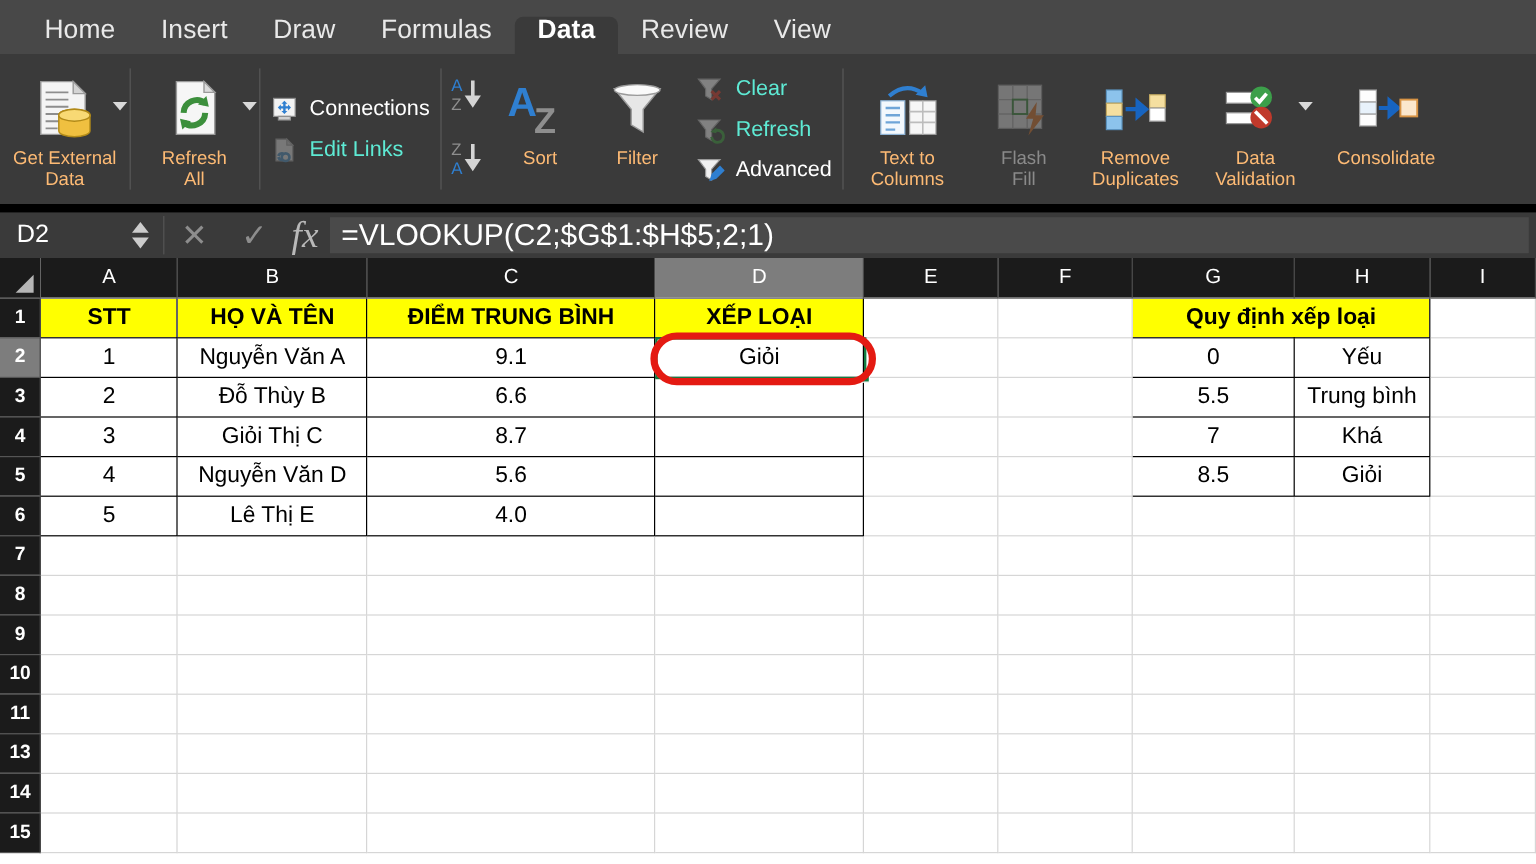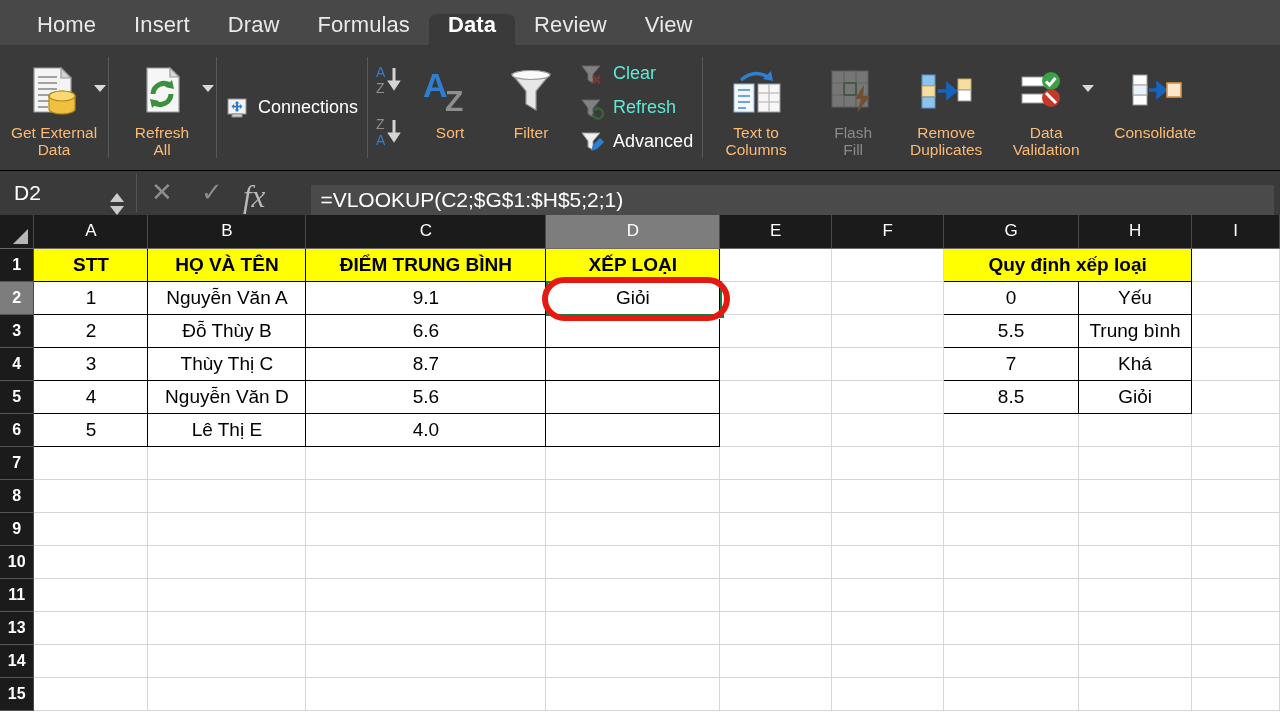--- a/index.html
+++ b/index.html
@@ -92,22 +92,22 @@
   .sico { width: 24px; height: 24px; display:flex; align-items:center; justify-content:center; flex: 0 0 24px; }
 
   .sortcol { display:flex; flex-direction:column; justify-content:center; gap:14px; padding: 0 8px;}
   .azbtn { display:flex; align-items:center; gap:3px; }
 
   
   .fbar {
     height: 45px;
     background: #3a3a3a;
     display: flex;
-    align-items: flex-end;
-    border-top: 1px solid #000000;
+    align-items: center;
+    border-top: 7px solid #000000;
   }
   .namebox {
     width: 110px; height: 45px;
     display: flex; align-items: center;
     padding-left: 14px;
     font-size: 21px; color: #ffffff;
   }
   .spin { display:flex; flex-direction:column; gap:4px; padding-right:12px; }
   .spin i {
     width:0;height:0;border-left:7px solid transparent;border-right:7px solid transparent;
@@ -118,26 +118,25 @@
   .fbtn {
     width: 50px; height: 45px;
     display:flex; align-items:center; justify-content:center;
     color:#8d8d8d; font-size: 26px;
   }
   .fx { font-style: italic; font-family: "Liberation Serif", serif; font-size: 31px; color:#b9b9b9; padding: 0 10px 0 6px;}
   .finput {
     flex: 1; height: 30px;
     background: #4a4a4a;
     color: #ffffff;
-    font-size: 21px;
+    font-size: 25px;
     display: flex; align-items: center;
     padding-left: 9px;
     margin-right: 6px;
     white-space: nowrap;
-    margin-left: 36px;
   }
 
   
   .sheet { position: relative; width: 1280px; height: 505px; background:#fff; overflow:hidden; }
   table.grid { border-collapse: collapse; table-layout: fixed; }
   table.grid td, table.grid th { padding: 0; }
 
   .colhead {
     height: 33px;
     background: #1b1b1b;
@@ -265,20 +264,31 @@
     <div class="smallcol">
       <div class="smallbtn">
         <span class="sico">
           <svg width="22" height="22" viewBox="0 0 22 22">
             <rect x="2" y="2" width="18" height="15" fill="#f2f2f2" stroke="#8f8f8f"></rect>
             <rect x="6" y="17" width="10" height="3" fill="#cfcfcf" stroke="#8f8f8f"></rect>
             <path d="M11 4 l2.5 2.5 h-1.5 v2 h2 v-1.5 L16.5 9.5 14 12 v-1.5h-2v2h1.5L11 15 8.5 12.5 H10v-2H8V12L5.5 9.5 8 7v1.5h2v-2H8.5Z" fill="#2f7fd0"></path>
           </svg>
         </span>
         <span>Connections</span>
+      </div>
+      <div class="smallbtn disabled">
+        <span class="sico">
+          <svg width="20" height="22" viewBox="0 0 20 22">
+            <path d="M3 2 h9 l5 5 v13 H3 Z" fill="#c4c4c4" stroke="#8f8f8f"></path>
+            <path d="M12 2 v5 h5 Z" fill="#a9a9a9" stroke="#8f8f8f"></path>
+            <path d="M5 16 a3 3 0 0 1 4 -2 M9 19 a3 3 0 0 1 -4 -2" stroke="#4a7fa8" stroke-width="2.4" fill="none"></path>
+            <circle cx="11" cy="17" r="3.2" fill="none" stroke="#4a7fa8" stroke-width="2.2"></circle>
+          </svg>
+        </span>
+        <span>Edit Links</span>
       </div>
     </div>
   </div>
 
   <div class="rgroup">
     <div class="sortcol">
       <div class="azbtn">
         <span>
           <svg width="26" height="34" viewBox="0 0 26 34">
             <text x="1" y="14" font-family="Liberation Sans, sans-serif" font-size="14" fill="#2f7fd0">A</text>
@@ -519,21 +529,21 @@
       <td class="cell"></td>
       <td class="cell"></td>
       <td class="cell bx">5.5</td>
       <td class="cell bx">Trung bình</td>
       <td class="cell"></td>
     </tr>
 
     <tr>
       <td class="rowhead">4</td>
       <td class="cell bx">3</td>
-      <td class="cell bx">Thùy Thị C</td>
+      <td class="cell bx">Giỏi Thị C</td>
       <td class="cell bx">8.7</td>
       <td class="cell bx"></td>
       <td class="cell"></td>
       <td class="cell"></td>
       <td class="cell bx">7</td>
       <td class="cell bx">Khá</td>
       <td class="cell"></td>
     </tr>
 
     <tr>

